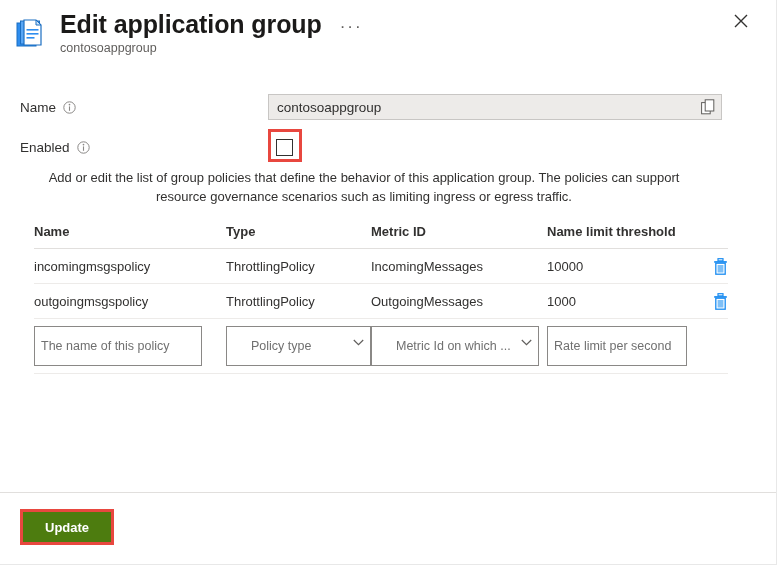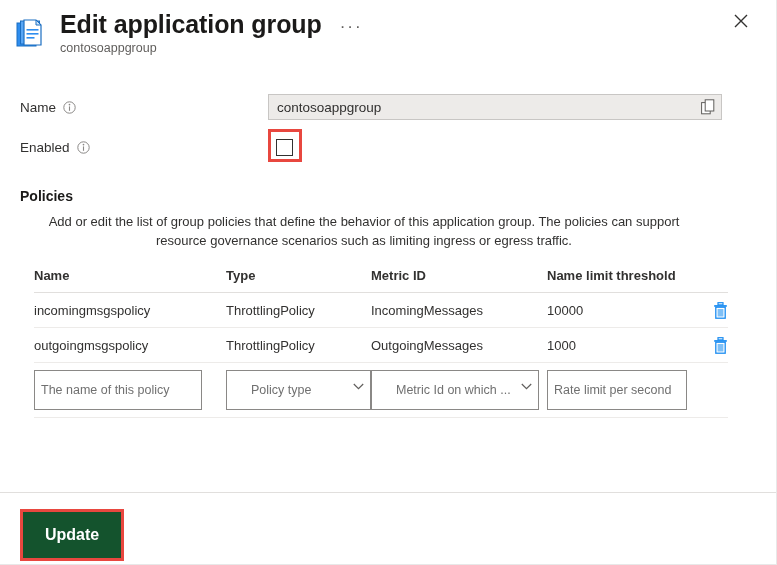--- a/index.html
+++ b/index.html
@@ -254,28 +254,28 @@
     padding: 16px 0 0 20px;
     height: 72px;
     box-sizing: border-box;
   }
   .update-wrap {
     display: inline-block;
     border: 3px solid #e8473f;
     padding: 0;
   }
   .update-btn {
-    background: #14532d;
+    background: #4d7c0f;
     color: #ffffff;
     border: none;
     font-family: "Liberation Sans", sans-serif;
-    font-size: 16px;
+    font-size: 13px;
     font-weight: 600;
     padding: 0 22px;
-    height: 46px;
+    height: 30px;
     cursor: pointer;
     display: block;
   }
 </style>
 </head>
 <body>
 
 <div class="panel">
 
   <div class="header">
@@ -341,21 +341,20 @@
           </svg>
         </span>
       </div>
       <div class="checkbox-cell">
         <div class="checkbox"></div>
         <div class="redbox"></div>
       </div>
     </div>
 
 
-    <div class="section-title">Policies</div>
     <p class="section-desc">Add or edit the list of group policies that define the behavior of this application group. The policies can support resource governance scenarios such as limiting ingress or egress traffic.</p>
 
     <table class="policies">
       <colgroup>
         <col class="col-name">
           <col class="col-type">
           <col class="col-metric">
           <col class="col-rate">
           <col class="col-del">
       </colgroup>

